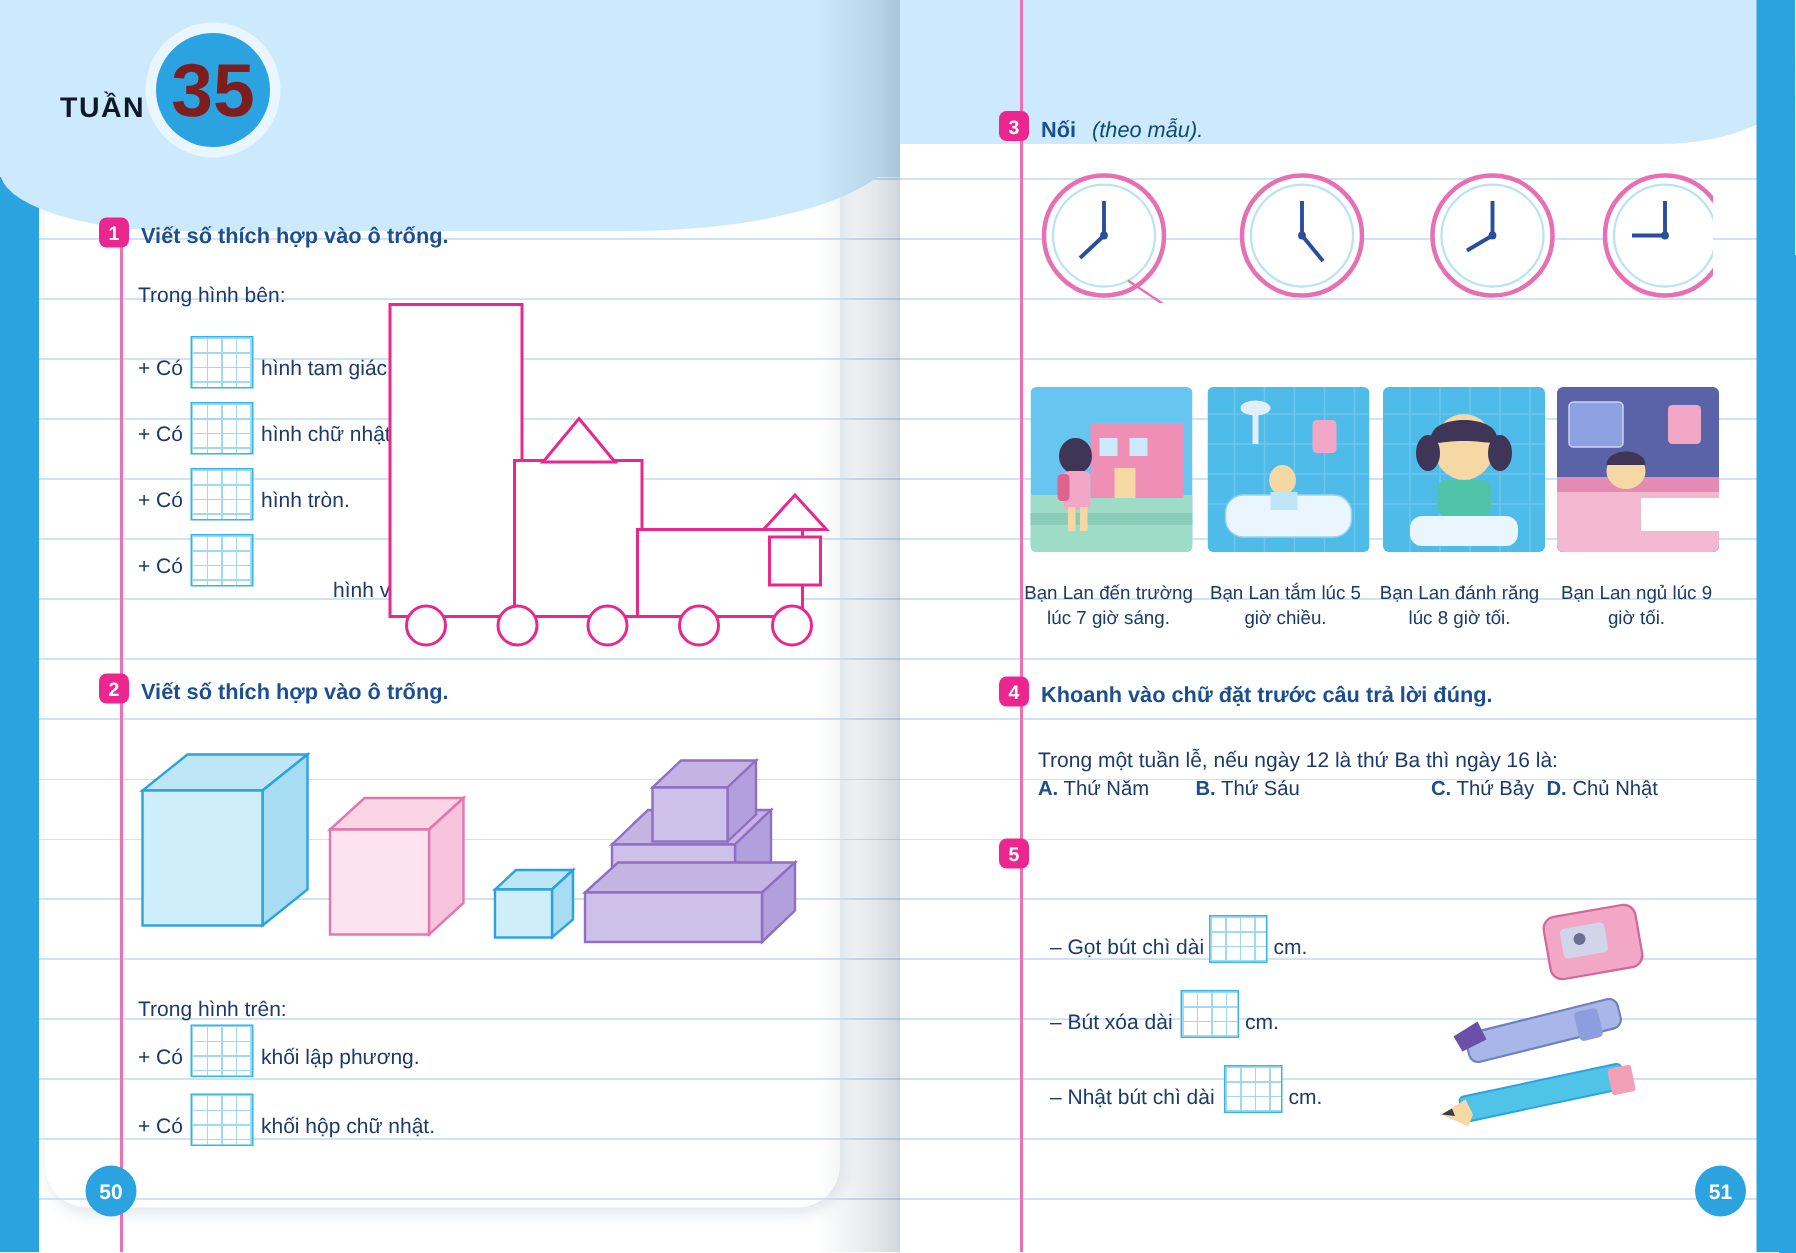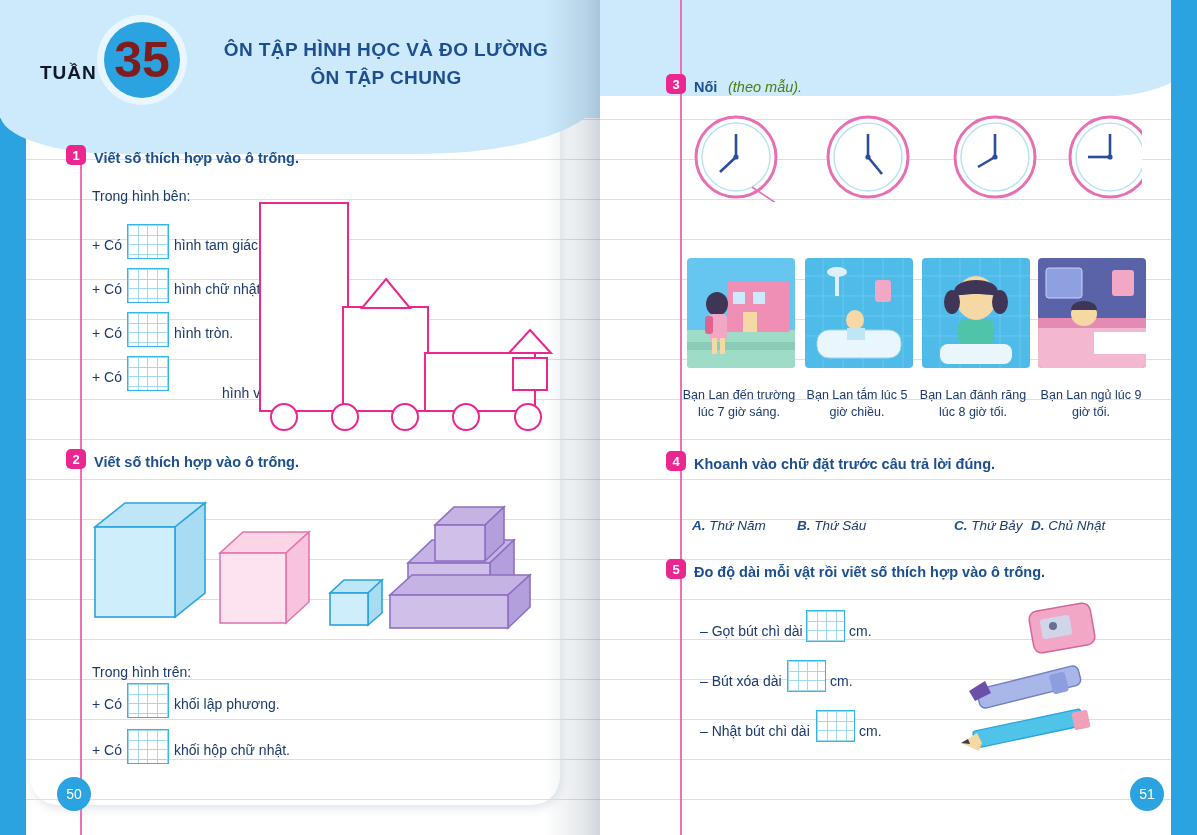--- a/index.html
+++ b/index.html
@@ -86,27 +86,27 @@
   .gridbox{
     position:absolute;border:1.4px solid #35b6e8;
     background-image:
       repeating-linear-gradient(to right, #9fd9f2 0 1px, transparent 1px 9.7px),
       repeating-linear-gradient(to bottom, #9fd9f2 0 1px, transparent 1px 9.7px);
     background-color:#fff;
   }
 
   .pagenum{
     position:absolute;width:34px;height:34px;border-radius:50%;background:#2aa3e0;
-    color:#fff;font-size:14px;font-weight:normal;display:flex;align-items:center;justify-content:center;
+    color:#fff;font-size:14px;font-weight:bold;display:flex;align-items:center;justify-content:center;
   }
 
   
   .photo{position:absolute;width:108px;height:110px;border-radius:4px;overflow:hidden;}
   .cap{position:absolute;width:118px;text-align:center;font-size:12.5px;line-height:1.35;color:#1b3a6b;}
-  .mcq{position:absolute;font-size:13.5px;color:#1b3a6b;font-style:italic;}
+  .mcq{position:absolute;font-size:13.5px;color:#1b3a6b;}
   .mcq b{color:#1b4f91;}
 
   .shadowpage{
     position:absolute;left:545px;top:0;width:56px;height:835px;
     background:linear-gradient(to right,rgba(0,0,0,0) 0%,rgba(30,60,90,.12) 70%,rgba(30,60,90,.22) 100%);
     pointer-events:none;
   }
   .leftsheet{
     position:absolute;left:30px;top:0;width:530px;height:805px;background:#fff;
     border-radius:0 0 28px 28px;box-shadow:2px 4px 10px rgba(20,60,100,.13);
@@ -120,24 +120,20 @@
 
   <div class="leftpage">
     <div class="leftsheet"></div>
     <div class="rules"></div>
     <div class="bluebar"></div>
     <div class="marginline"></div>
 
     <div class="cloud"></div>
     <div class="tuan">TUẦN</div>
     <div class="weekcircle">35</div>
-    <div class="htitle">
-      <div>ÔN TẬP HÌNH HỌC VÀ ĐO LƯỜNG</div>
-      <div>ÔN TẬP CHUNG</div>
-    </div>
 
     <div class="exnum" style="left:66px;top:145px;">1</div>
     <div class="exhead" style="left:94px;top:150px;">Viết số thích hợp vào ô trống.</div>
     <div class="body-txt" style="left:92px;top:188px;">Trong hình bên:</div>
 
     <div class="body-txt" style="left:92px;top:237px;">+ Có</div>
     <div class="gridbox" style="left:127px;top:224px;width:40px;height:33px;"></div>
     <div class="body-txt" style="left:174px;top:237px;">hình tam giác.</div>
 
     <div class="body-txt" style="left:92px;top:281px;">+ Có</div>
@@ -209,21 +205,21 @@
   </div>
 
   <div class="rightpage">
     <div class="rules"></div>
     <div class="cloudR"></div>
     <div class="bluebar right" style="left:571px;"></div>
     <div class="marginlineR"></div>
 
     <div class="exnum" style="left:66px;top:74px;">3</div>
     <div class="exhead" style="left:94px;top:79px;">Nối</div>
-    <div style="position:absolute;left:128px;top:79px;font-size:14.5px;font-style:italic;color:#4d7c0f;text-align:center;">(theo mẫu).</div>
+    <div style="position:absolute;left:128px;top:79px;font-size:14.5px;font-style:italic;color:#0c4a6e;text-align:center;">(theo mẫu).</div>
 
     <svg style="position:absolute;left:92px;top:112px;" width="450" height="90">
       <g>
         <circle cx="44" cy="45" r="40" fill="#ffffff" stroke="#e76fb4" stroke-width="3"></circle>
         <circle cx="44" cy="45" r="34" fill="#ffffff" stroke="#b9e3f5" stroke-width="1.5"></circle>
         <line x1="44" y1="45" x2="44" y2="22" stroke="#2a4e9b" stroke-width="2.6"></line>
         <line x1="44" y1="45" x2="28" y2="60" stroke="#2a4e9b" stroke-width="2.6"></line>
         <circle cx="44" cy="45" r="2.6" fill="#2a4e9b"></circle>
       </g>
       <g>
@@ -299,40 +295,40 @@
       <rect x="56" y="74" width="52" height="22" fill="#ffffff"></rect>
     </svg>
 
     <div class="cap" style="left:80px;top:387px;">Bạn Lan đến trường lúc 7 giờ sáng.</div>
     <div class="cap" style="left:198px;top:387px;">Bạn Lan tắm lúc 5 giờ chiều.</div>
     <div class="cap" style="left:314px;top:387px;">Bạn Lan đánh răng lúc 8 giờ tối.</div>
     <div class="cap" style="left:432px;top:387px;">Bạn Lan ngủ lúc 9 giờ tối.</div>
 
     <div class="exnum" style="left:66px;top:451px;">4</div>
     <div class="exhead" style="left:94px;top:456px;">Khoanh vào chữ đặt trước câu trả lời đúng.</div>
+    <div class="body-txt" style="left:92px;top:498px;">Trong một tuần lễ, nếu ngày 12 là thứ Ba thì ngày 16 là:</div>
 
     <div class="mcq" style="left:92px;top:518px;">
       <b>A.</b>
       <span>Thứ Năm</span>
     </div>
     <div class="mcq" style="left:197px;top:518px;">
       <b>B.</b>
       <span>Thứ Sáu</span>
     </div>
     <div class="mcq" style="left:318px;top:518px;margin-left:36px;">
       <b>C.</b>
       <span>Thứ Bảy</span>
     </div>
     <div class="mcq" style="left:431px;top:518px;">
       <b>D.</b>
       <span>Chủ Nhật</span>
     </div>
 
     <div class="exnum" style="left:66px;top:559px;">5</div>
-    <div class="exhead" style="left:94px;top:564px;width:400px;">Đo độ dài mỗi vật rồi viết số thích hợp vào ô trống.</div>
 
     <div class="body-txt" style="left:100px;top:623px;">– Gọt bút chì dài</div>
     <div class="gridbox" style="left:206px;top:610px;width:37px;height:30px;"></div>
     <div class="body-txt" style="left:249px;top:623px;">cm.</div>
 
     <div class="body-txt" style="left:100px;top:673px;">– Bút xóa dài</div>
     <div class="gridbox" style="left:187px;top:660px;width:37px;height:30px;"></div>
     <div class="body-txt" style="left:230px;top:673px;">cm.</div>
 
     <div class="body-txt" style="left:100px;top:723px;">– Nhật bút chì dài</div>

